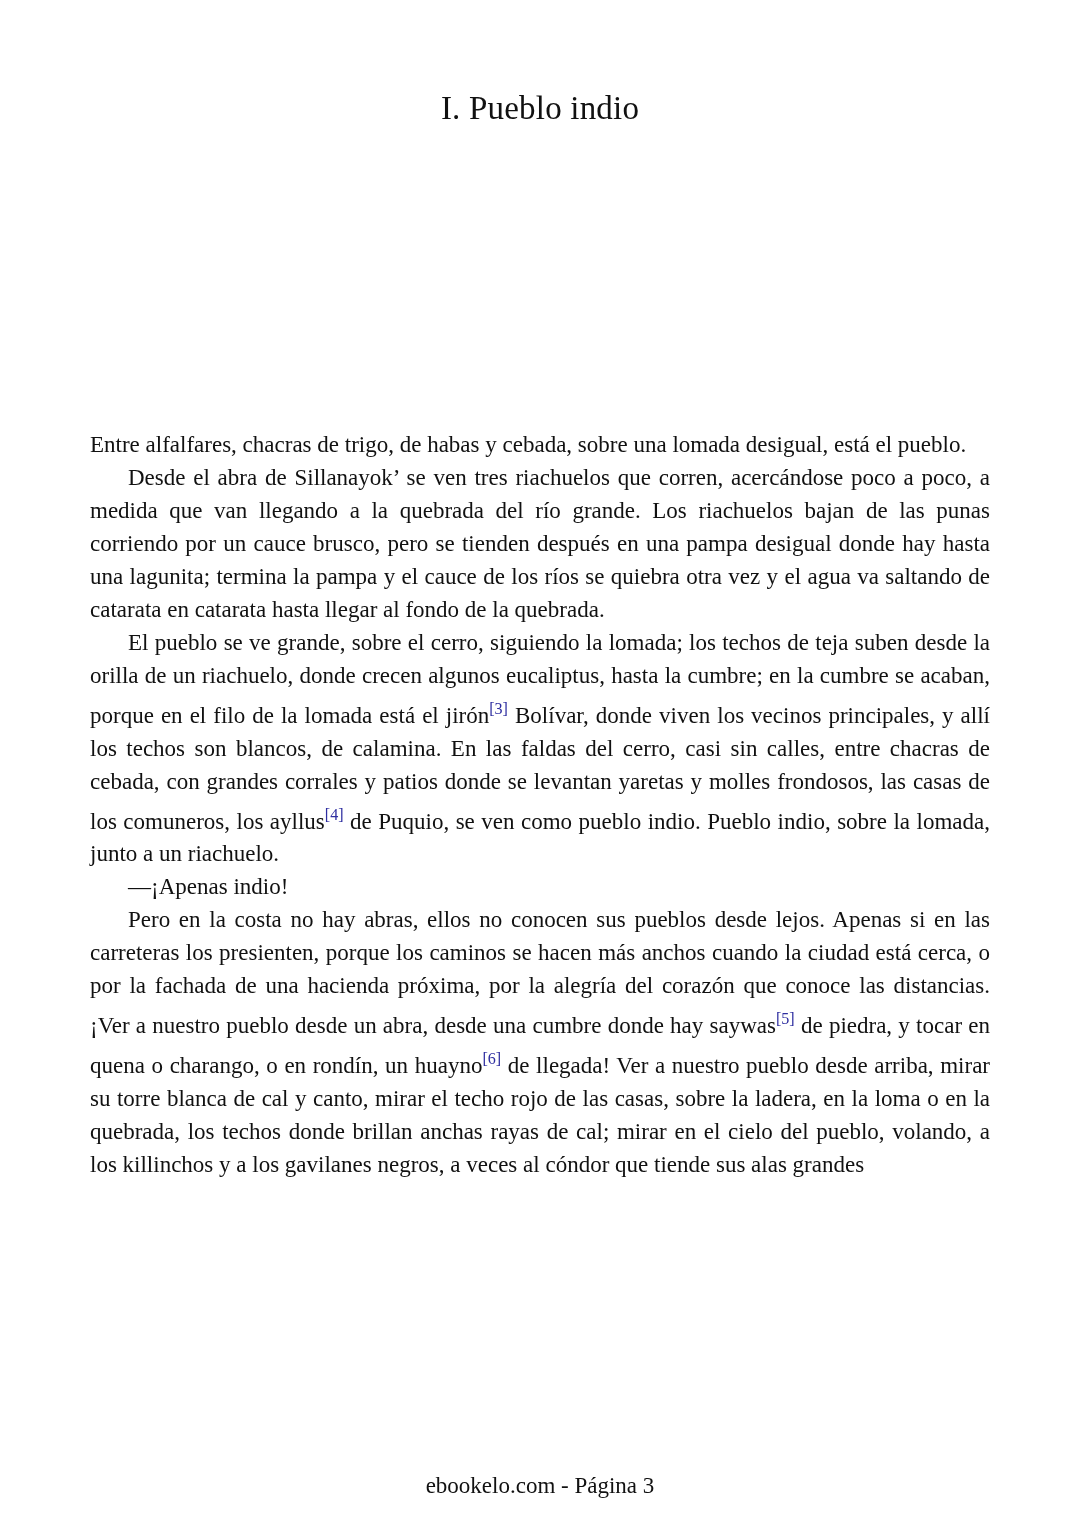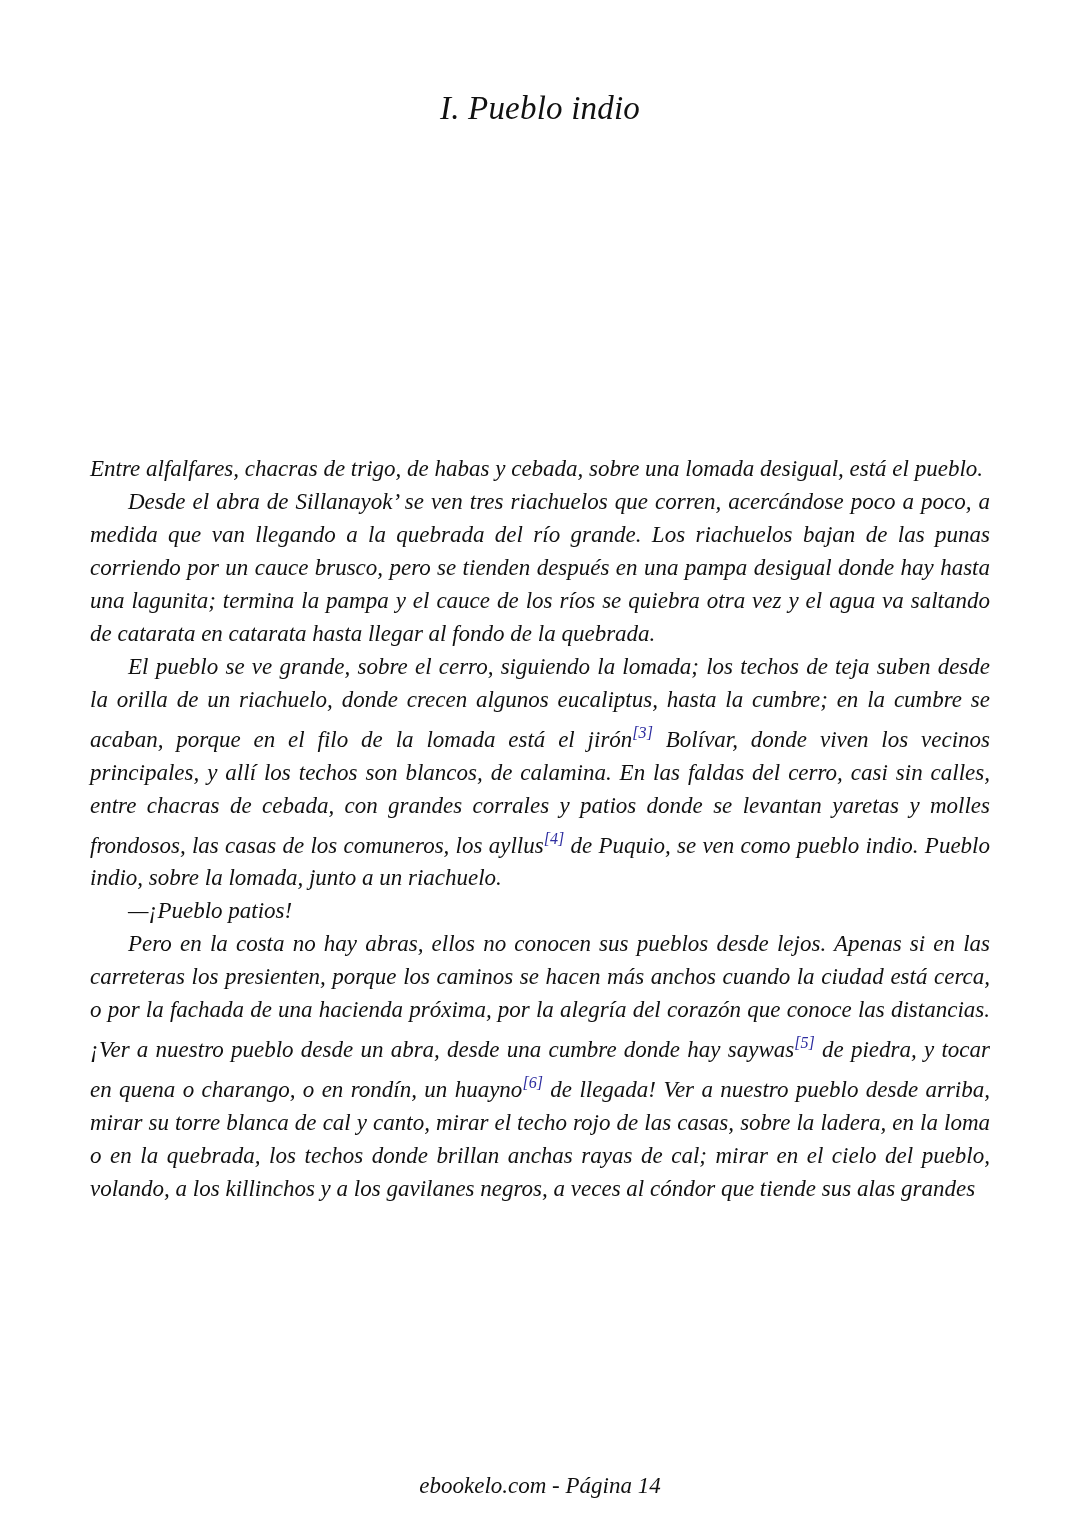--- a/index.html
+++ b/index.html
@@ -8,37 +8,36 @@
     background: #ffffff;
   }
   .page {
     position: relative;
     width: 1080px;
     height: 1527px;
     background: var(--bg-color, #ffffff);
     font-family: "Liberation Serif", "DejaVu Serif", serif;
     color: var(--text-color, #111111);
     overflow: hidden;
-    font-style: italic;
   }
   .chapter-title {
     position: absolute;
     top: 89px;
     left: 0;
     width: 100%;
     margin: 0;
     text-align: center;
     font-size: 33px;
     font-weight: 400;
     line-height: 1.2;
     letter-spacing: 0.2px;
   }
   .chapter-body {
     position: absolute;
-    top: 452px;
+    top: 428px;
     left: 90px;
     width: 900px;
   }
   .para {
     margin: 0;
     font-size: 23px;
     line-height: 33px;
     text-align: justify;
   }
   .para.indent {
@@ -63,18 +62,18 @@
 </head>
 <body>
 
 <div class="page">
   <h1 class="chapter-title">I. Pueblo indio</h1>
 
   <div class="chapter-body">
       <p class="para"><span>Entre alfalfares, chacras de trigo, de habas y cebada, sobre una lomada desigual, está el pueblo.</span></p>
       <p class="para indent"><span>Desde el abra de Sillanayok’ se ven tres riachuelos que corren, acercándose poco a poco, a medida que van llegando a la quebrada del río grande. Los riachuelos bajan de las punas corriendo por un cauce brusco, pero se tienden después en una pampa desigual donde hay hasta una lagunita; termina la pampa y el cauce de los ríos se quiebra otra vez y el agua va saltando de catarata en catarata hasta llegar al fondo de la quebrada.</span></p>
       <p class="para indent"><span>El pueblo se ve grande, sobre el cerro, siguiendo la lomada; los techos de teja suben desde la orilla de un riachuelo, donde crecen algunos eucaliptus, hasta la cumbre; en la cumbre se acaban, porque en el filo de la lomada está el jirón</span><sup class="noteref">[3]</sup><span> Bolívar, donde viven los vecinos principales, y allí los techos son blancos, de calamina. En las faldas del cerro, casi sin calles, entre chacras de cebada, con grandes corrales y patios donde se levantan yaretas y molles frondosos, las casas de los comuneros, los ayllus</span><sup class="noteref">[4]</sup><span> de Puquio, se ven como pueblo indio. Pueblo indio, sobre la lomada, junto a un riachuelo.</span></p>
-      <p class="para indent"><span>—¡Pueblo patios!</span></p>
+      <p class="para indent"><span>—¡Apenas indio!</span></p>
       <p class="para indent"><span>Pero en la costa no hay abras, ellos no conocen sus pueblos desde lejos. Apenas si en las carreteras los presienten, porque los caminos se hacen más anchos cuando la ciudad está cerca, o por la fachada de una hacienda próxima, por la alegría del corazón que conoce las distancias. ¡Ver a nuestro pueblo desde un abra, desde una cumbre donde hay saywas</span><sup class="noteref">[5]</sup><span> de piedra, y tocar en quena o charango, o en rondín, un huayno</span><sup class="noteref">[6]</sup><span> de llegada! Ver a nuestro pueblo desde arriba, mirar su torre blanca de cal y canto, mirar el techo rojo de las casas, sobre la ladera, en la loma o en la quebrada, los techos donde brillan anchas rayas de cal; mirar en el cielo del pueblo, volando, a los killinchos y a los gavilanes negros, a veces al cóndor que tiende sus alas grandes</span></p>
     </div>
 
-  <div class="page-footer">ebookelo.com - Página 14</div>
+  <div class="page-footer">ebookelo.com - Página 3</div>
 </div>
 
 </body></html>

